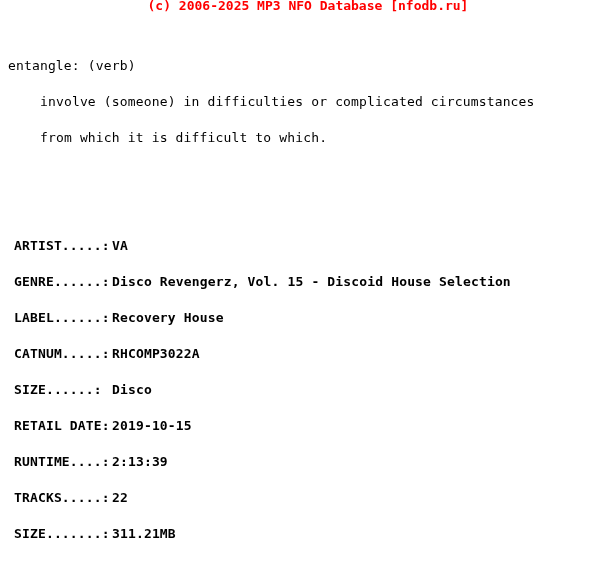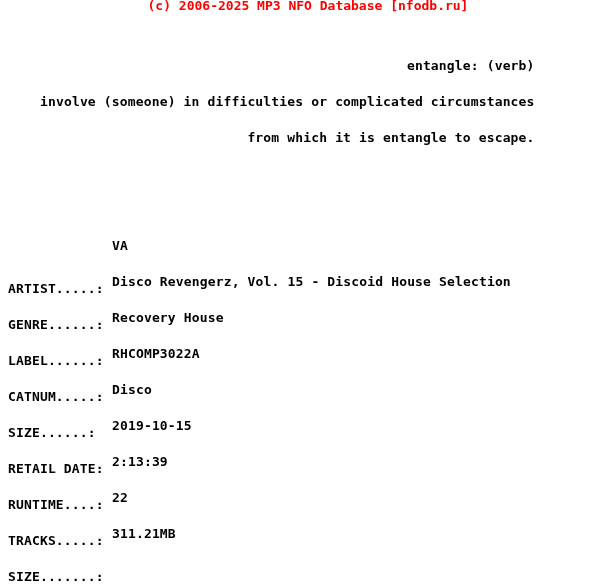--- a/index.html
+++ b/index.html
@@ -22,51 +22,50 @@
       line-height: 12px;
       color: #000000;
       white-space: pre;
       letter-spacing: 0.15px;
     }
     .line {
       height: 12px;
       line-height: 12px;
       white-space: pre;
       display: block;
-      font-weight: bold;
-      text-align: right;
+      font-weight: normal;
     }
     .header-line {
       position: absolute;
       top: 0;
       left: 0;
       width: 616px;
       text-align: center;
       color: #ff0000;
       font-weight: bold;
       font-size: 13px;
       line-height: 12px;
       height: 12px;
       white-space: pre;
     }
     .ind { padding-left: 32px; }
     .kv { position: relative; height: 12px; display: block; }
-    .kv .k { position: absolute; left: 0; font-weight: bold; margin-top: 43px; }
+    .kv .k { position: absolute; left: 6px; font-weight: bold; }
     .kv .v { position: absolute; left: 104px; font-weight: bold; }
   </style>
 </head>
 <body>
 
 <div class="header-line">(c) 2006-2025 MP3 NFO Database [nfodb.ru]</div>
 
 <div class="nfo">
   <span class="line"> </span>
   <span class="line">entangle: (verb)</span>
   <span class="line ind">involve (someone) in difficulties or complicated circumstances</span>
-  <span class="line ind">from which it is entangle to escape.</span>
+  <span class="line ind">from which it is difficult to which.</span>
   <span class="line"> </span>
 
   <div>
     <div class="kv"><span class="k">ARTIST.....:</span><span class="v">VA</span></div>
     <div class="kv"><span class="k">GENRE......:</span><span class="v">Disco Revengerz, Vol. 15 - Discoid House Selection</span></div>
     <div class="kv"><span class="k">LABEL......:</span><span class="v">Recovery House</span></div>
     <div class="kv"><span class="k">CATNUM.....:</span><span class="v">RHCOMP3022A</span></div>
     <div class="kv"><span class="k">SIZE......:</span><span class="v">Disco</span></div>
     <div class="kv"><span class="k">RETAIL DATE:</span><span class="v">2019-10-15</span></div>
     <div class="kv"><span class="k">RUNTIME....:</span><span class="v">2:13:39</span></div>

